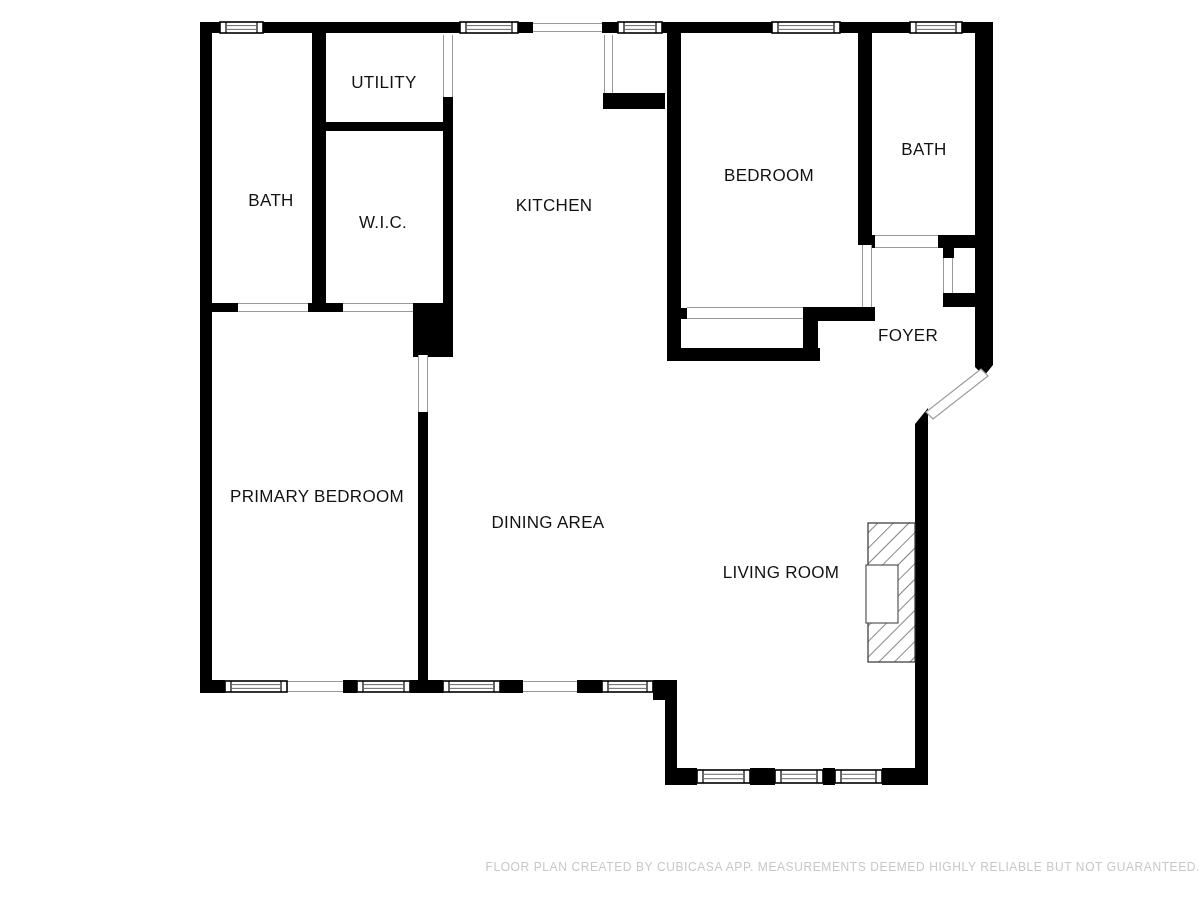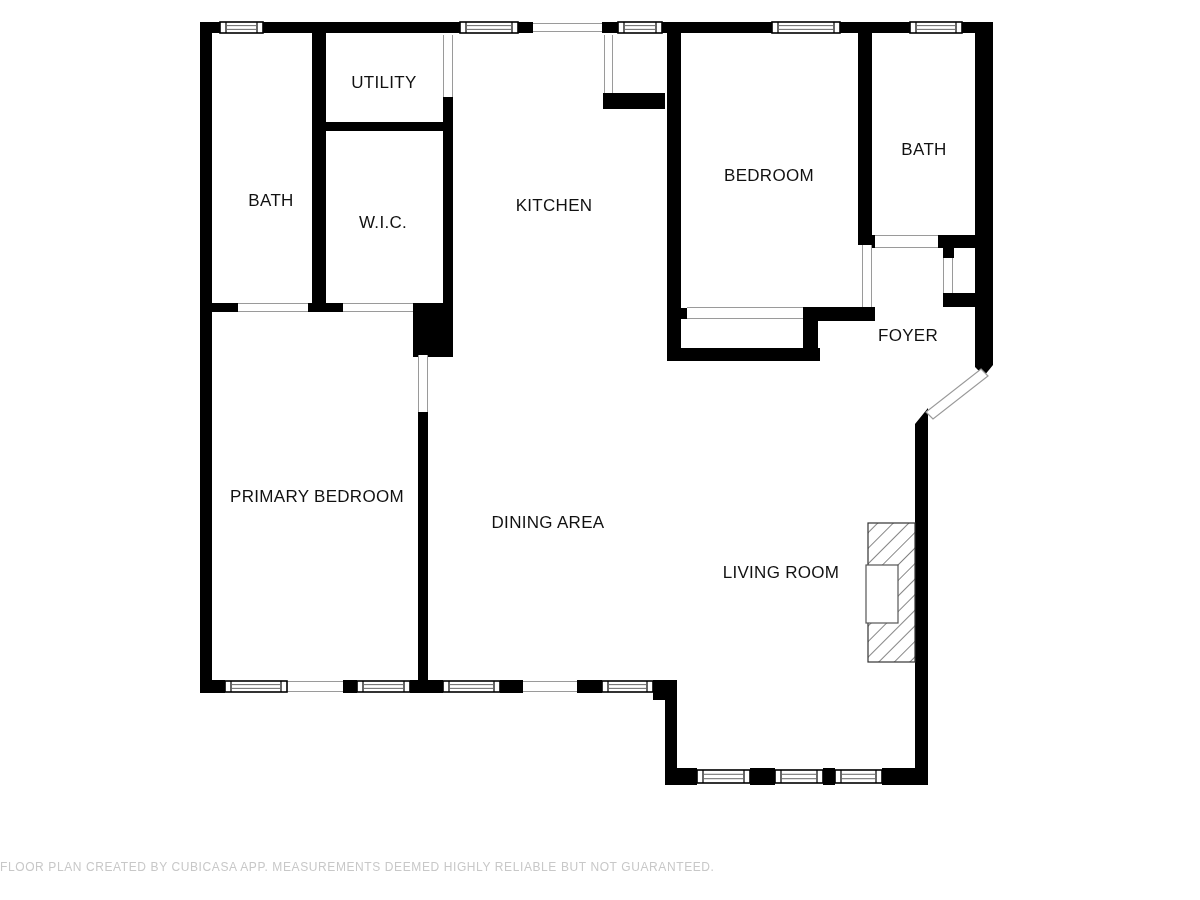--- a/index.html
+++ b/index.html
@@ -1,19 +1,19 @@
 <!DOCTYPE html>
 <html><head>
 <meta charset="utf-8">
 <style>
   html,body{margin:0;padding:0;background:#ffffff;}
   body{width:1200px;height:900px;position:relative;font-family:"Liberation Sans",sans-serif;overflow:hidden;}
   #plan-svg{position:absolute;left:0;top:0;}
   .room-label{font-family:"Liberation Sans",sans-serif;font-size:17px;letter-spacing:0.3px;fill:#111111;}
-  .caption{position:absolute;left:0;right:0;top:860px;text-align:left;
+  .caption{position:absolute;left:0;right:0;top:860px;text-align:right;
            font-family:"Liberation Sans",sans-serif;font-size:12px;letter-spacing:0.6px;color:#c8c8c8;}
 </style>
 </head>
 <body>
 
 <svg id="plan-svg" width="1200" height="900" viewBox="0 0 1200 900">
   <defs>
     <pattern id="hatch" width="11" height="11" patternUnits="userSpaceOnUse" patternTransform="rotate(45)">
       <rect width="11" height="11" fill="#ffffff"></rect>
       <line x1="0" y1="0" x2="0" y2="11" stroke="#333333" stroke-width="1.2"></line>

